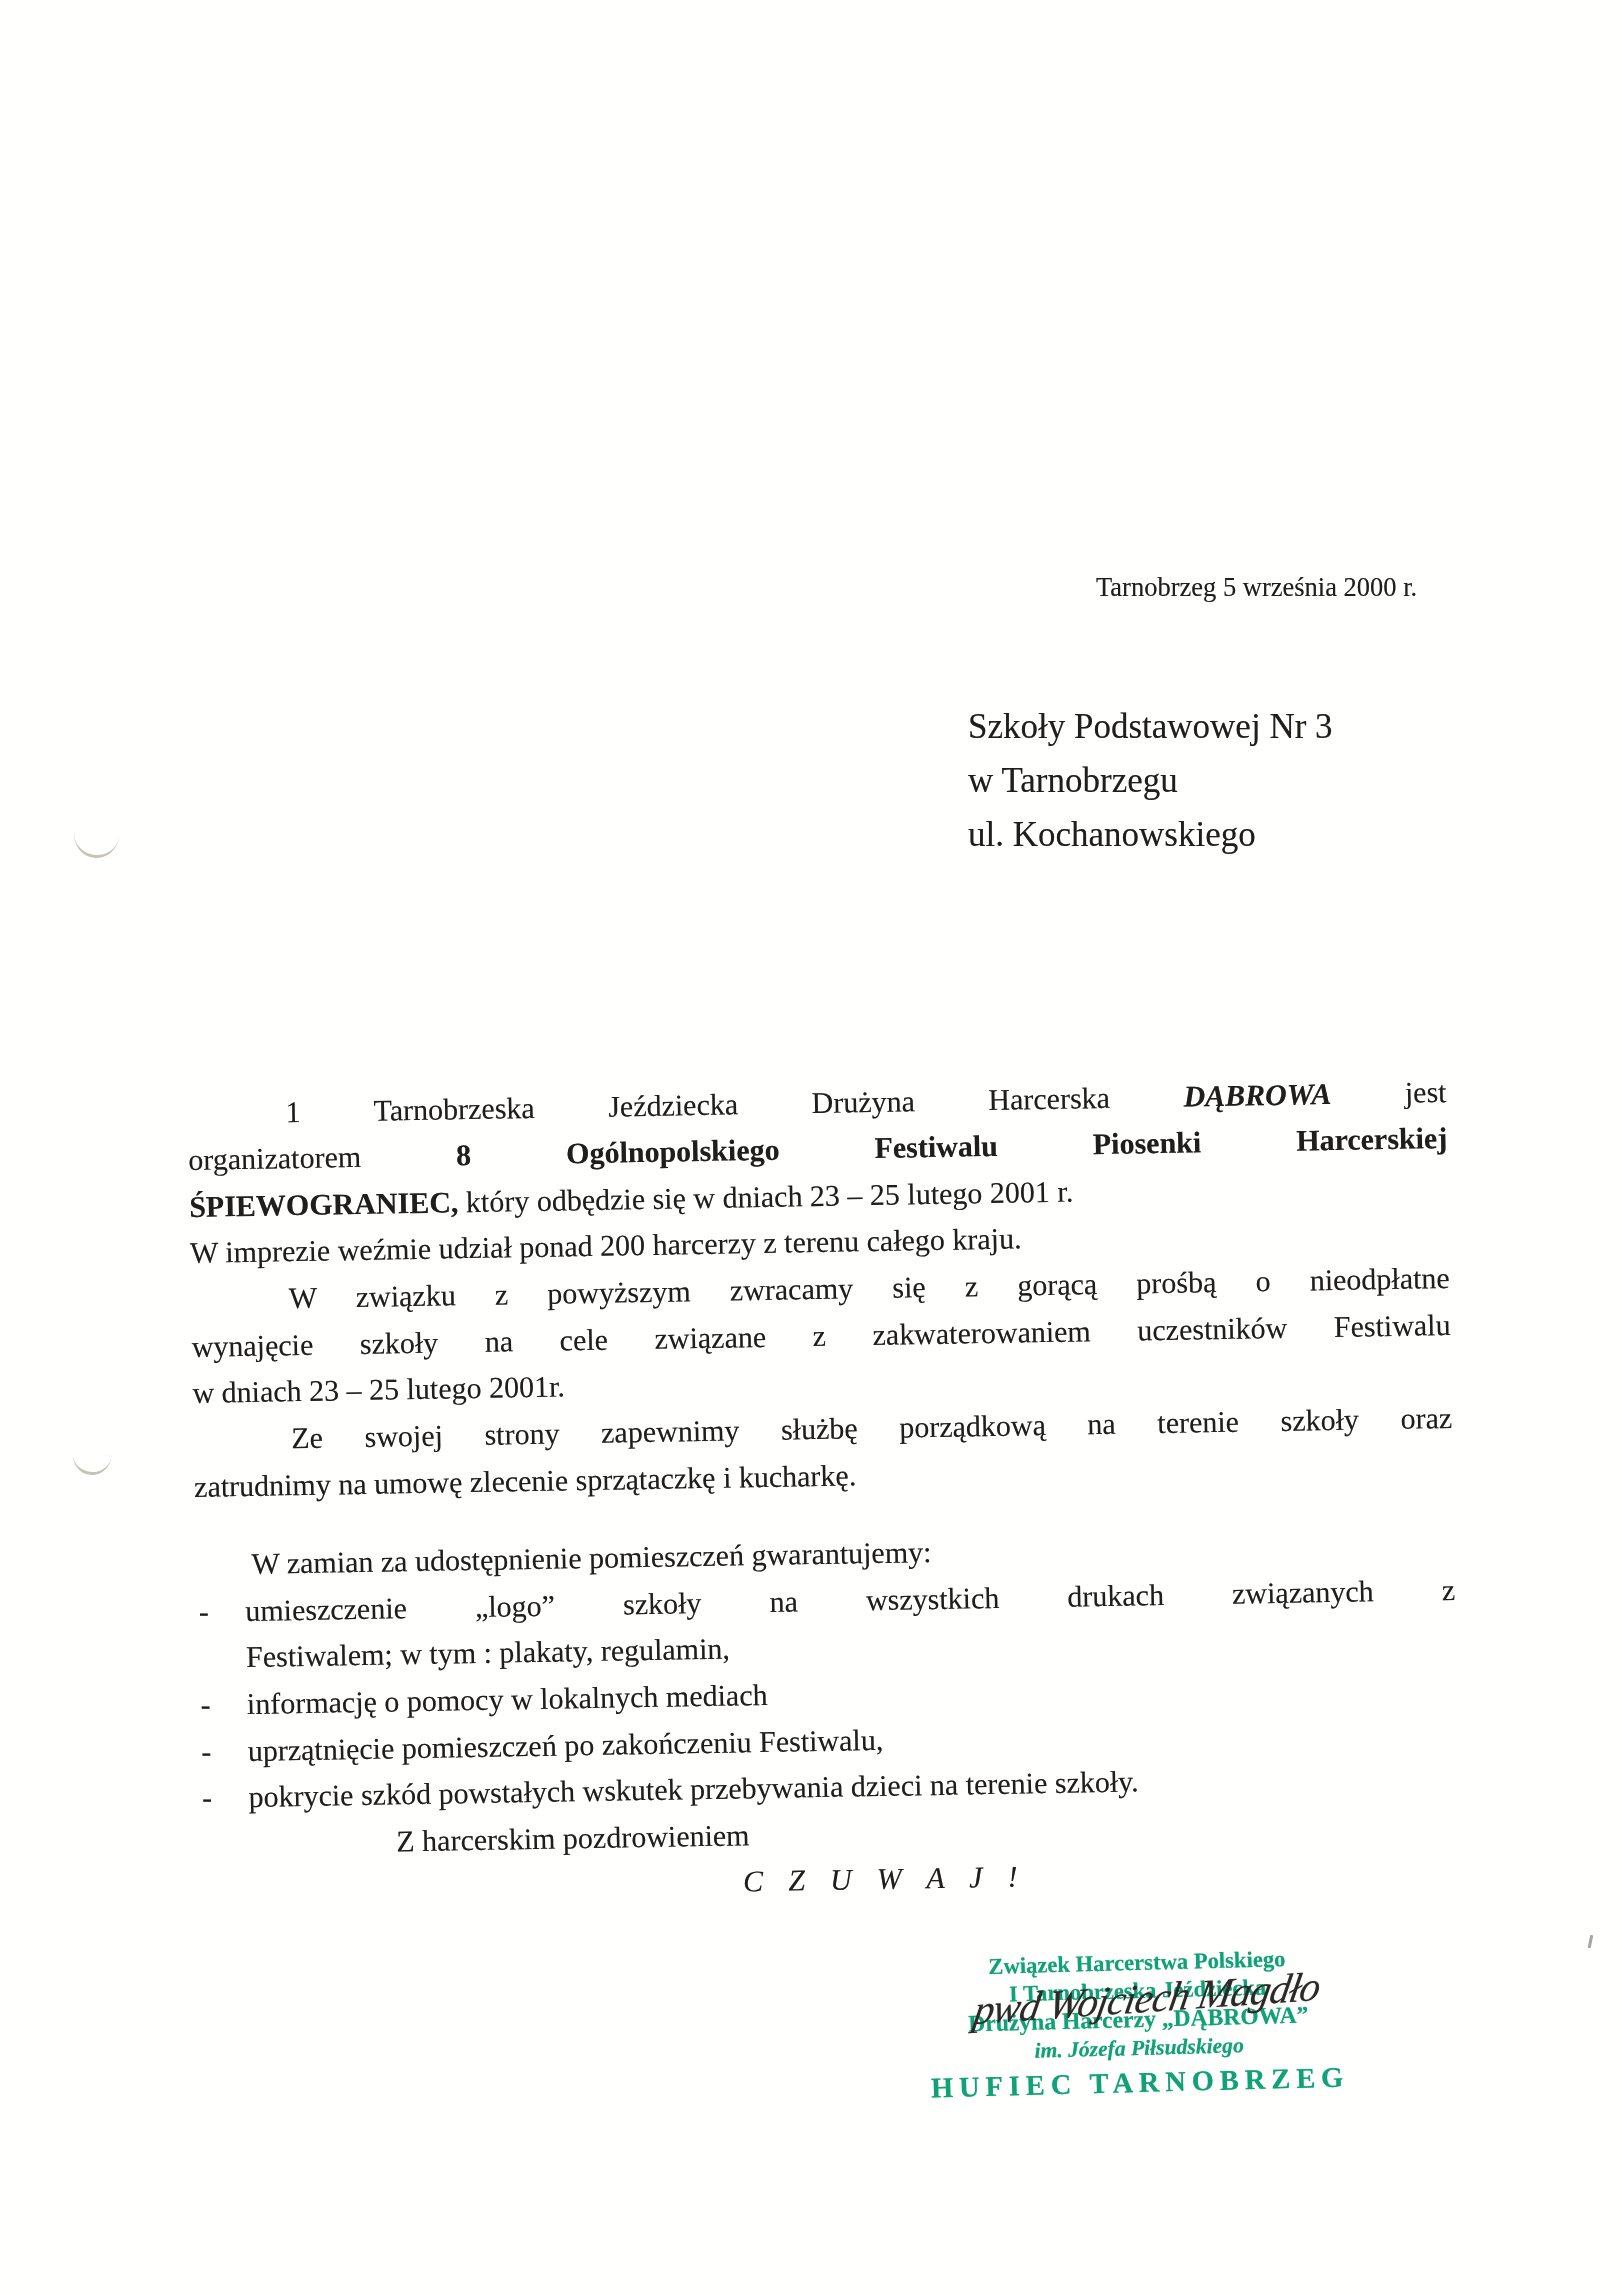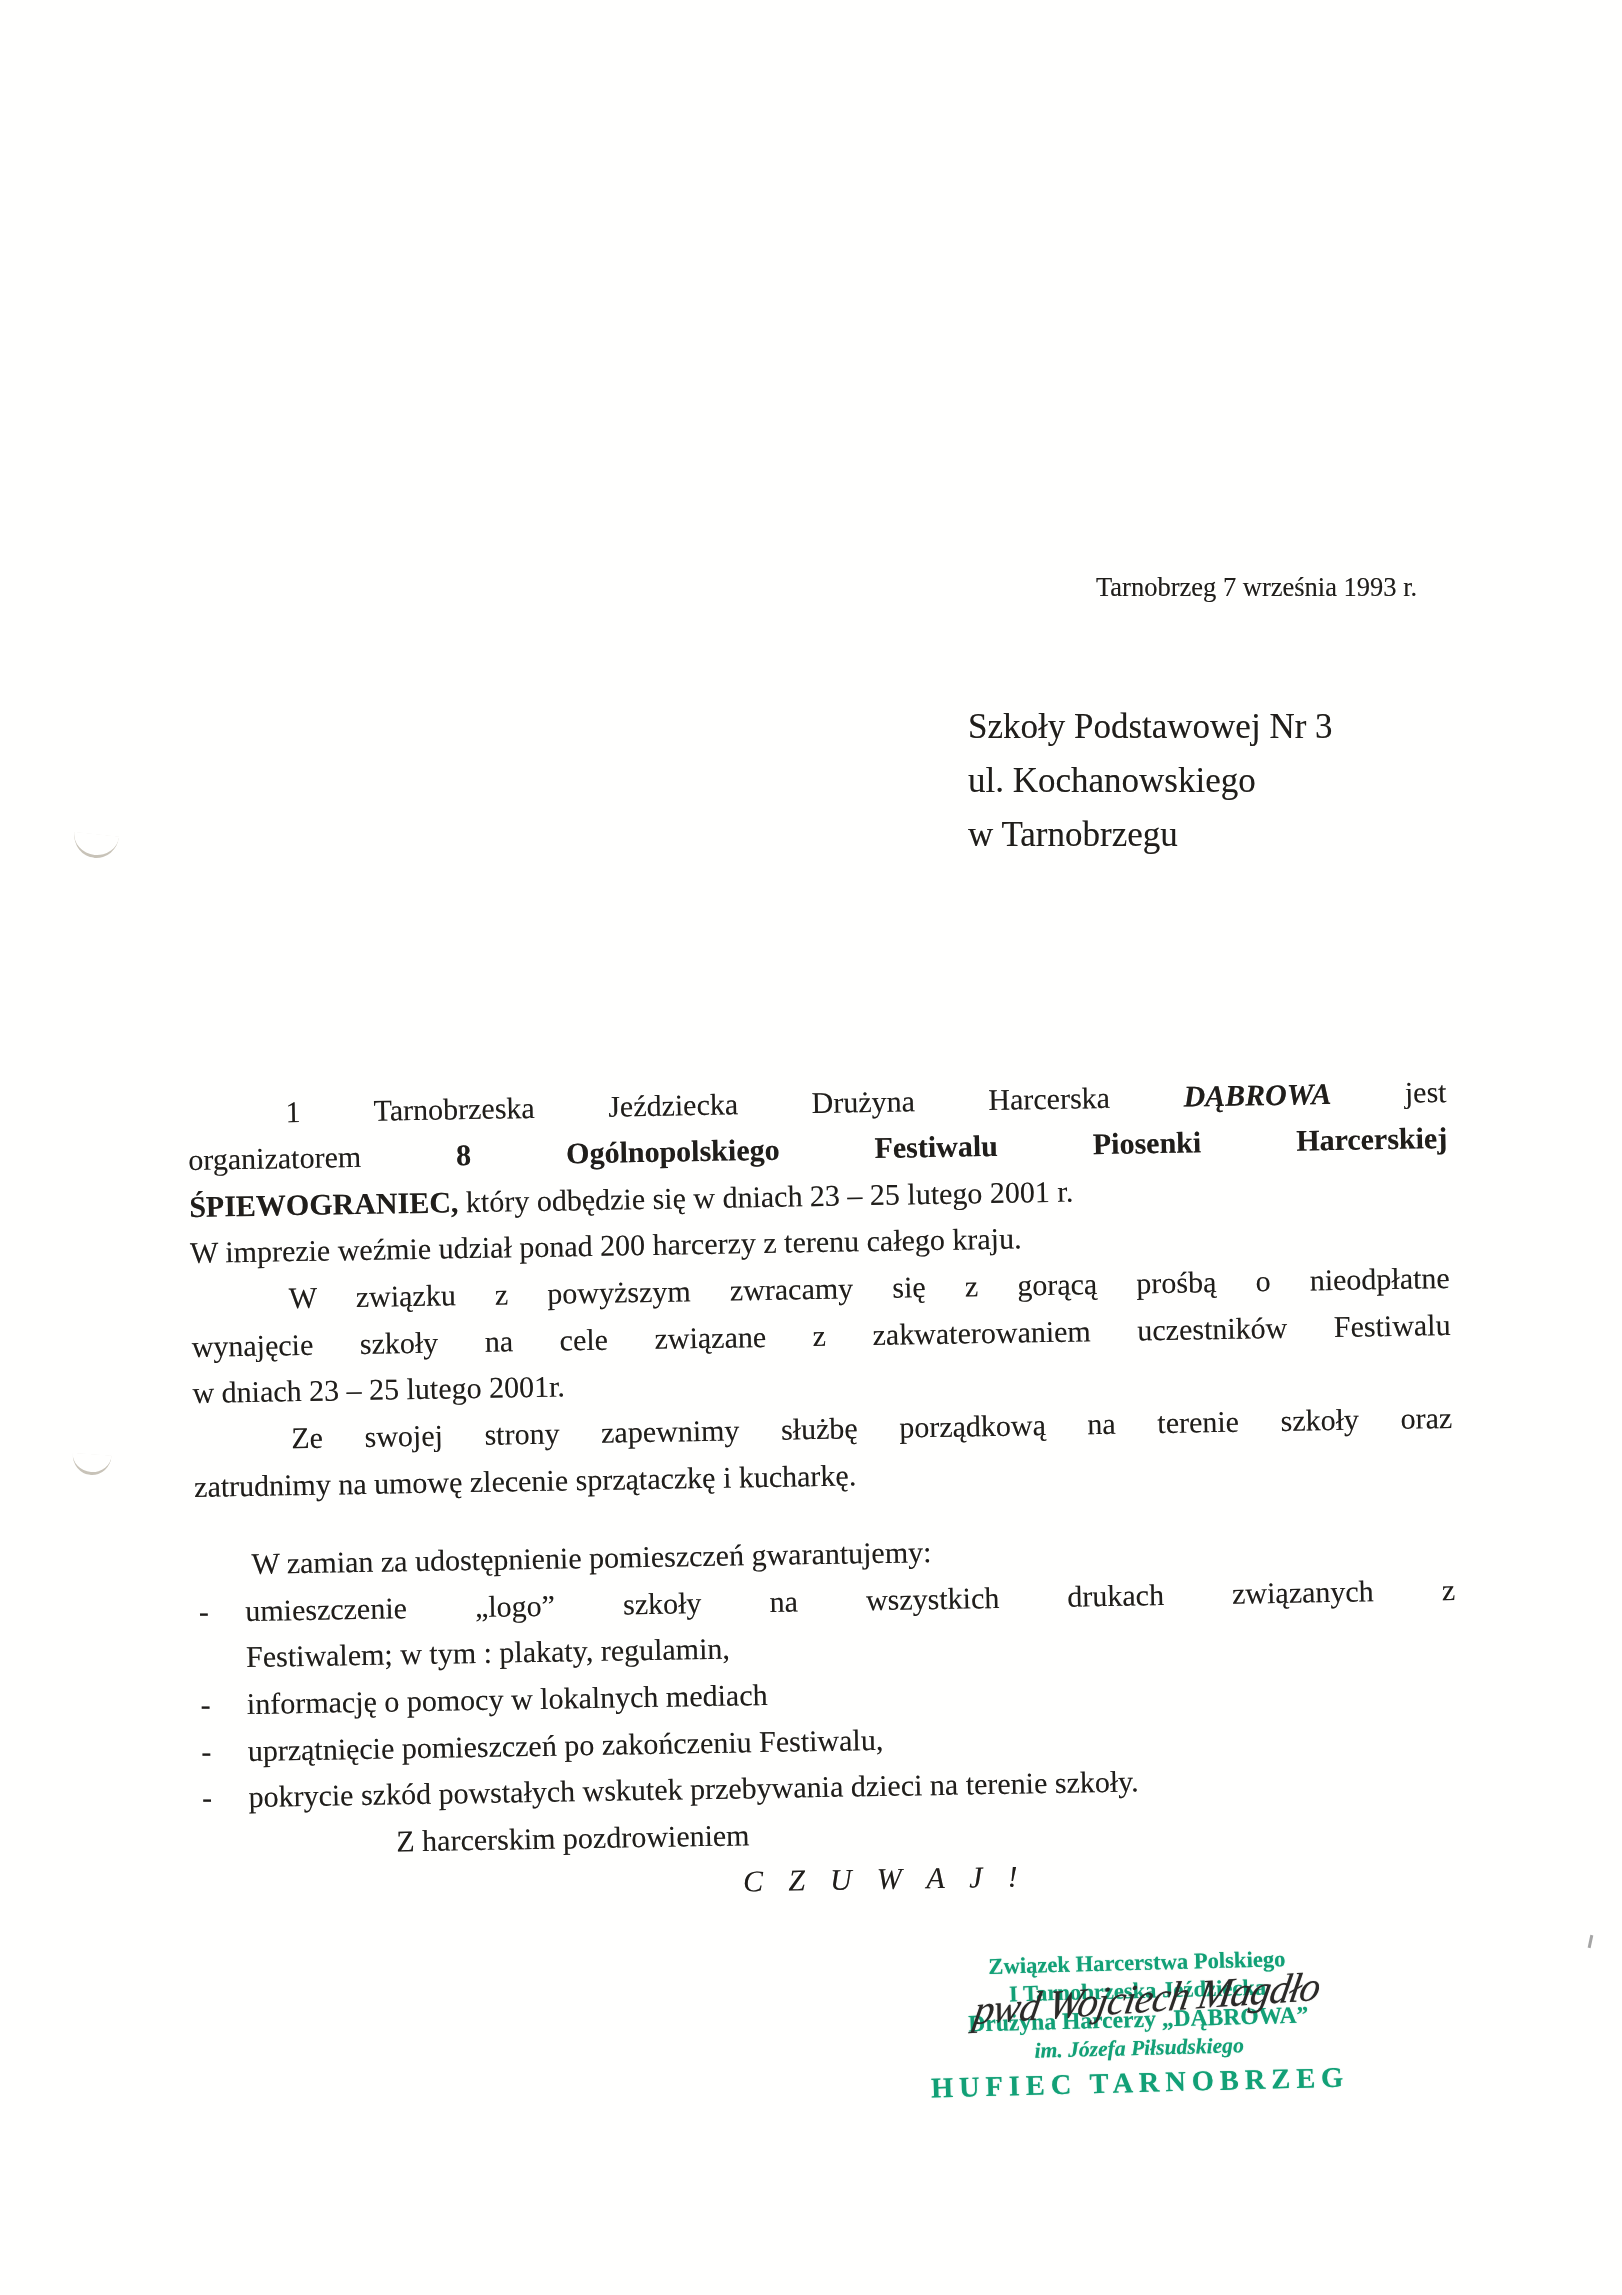--- a/index.html
+++ b/index.html
@@ -54,26 +54,26 @@
   .curl1{ left:73px; top:834px; width:45px; height:20.6px; transform:rotate(6deg); }
   .curl2{ left:72px; top:1454px; width:39px; height:17.7px; transform:rotate(4deg); }
   .tick{ position:absolute; left:1589px; top:1935px; width:2.9px; height:12.8px;
          background:#8f8f8f; opacity:.8; transform:rotate(12deg); }
 </style>
 </head>
 <body>
 
 <div class="page">
 
-  <div class="date txt">Tarnobrzeg  7 września 1993 r.</div>
+  <div class="date txt">Tarnobrzeg  5 września 2000 r.</div>
 
   <div class="addr txt">
     <div>Szkoły Podstawowej Nr 3</div>
+    <div>w Tarnobrzegu</div>
     <div>ul. Kochanowskiego</div>
-    <div>w Tarnobrzegu</div>
   </div>
 
   <div class="body-block">
 
     <div class="bl txt j ind200" style="top:1079px">
       <span>1</span>
       <span>Tarnobrzeska Jeździecka Drużyna Harcerska</span>
       <b><i>DĄBROWA</i></b>
       <span>jest</span>
     </div>

